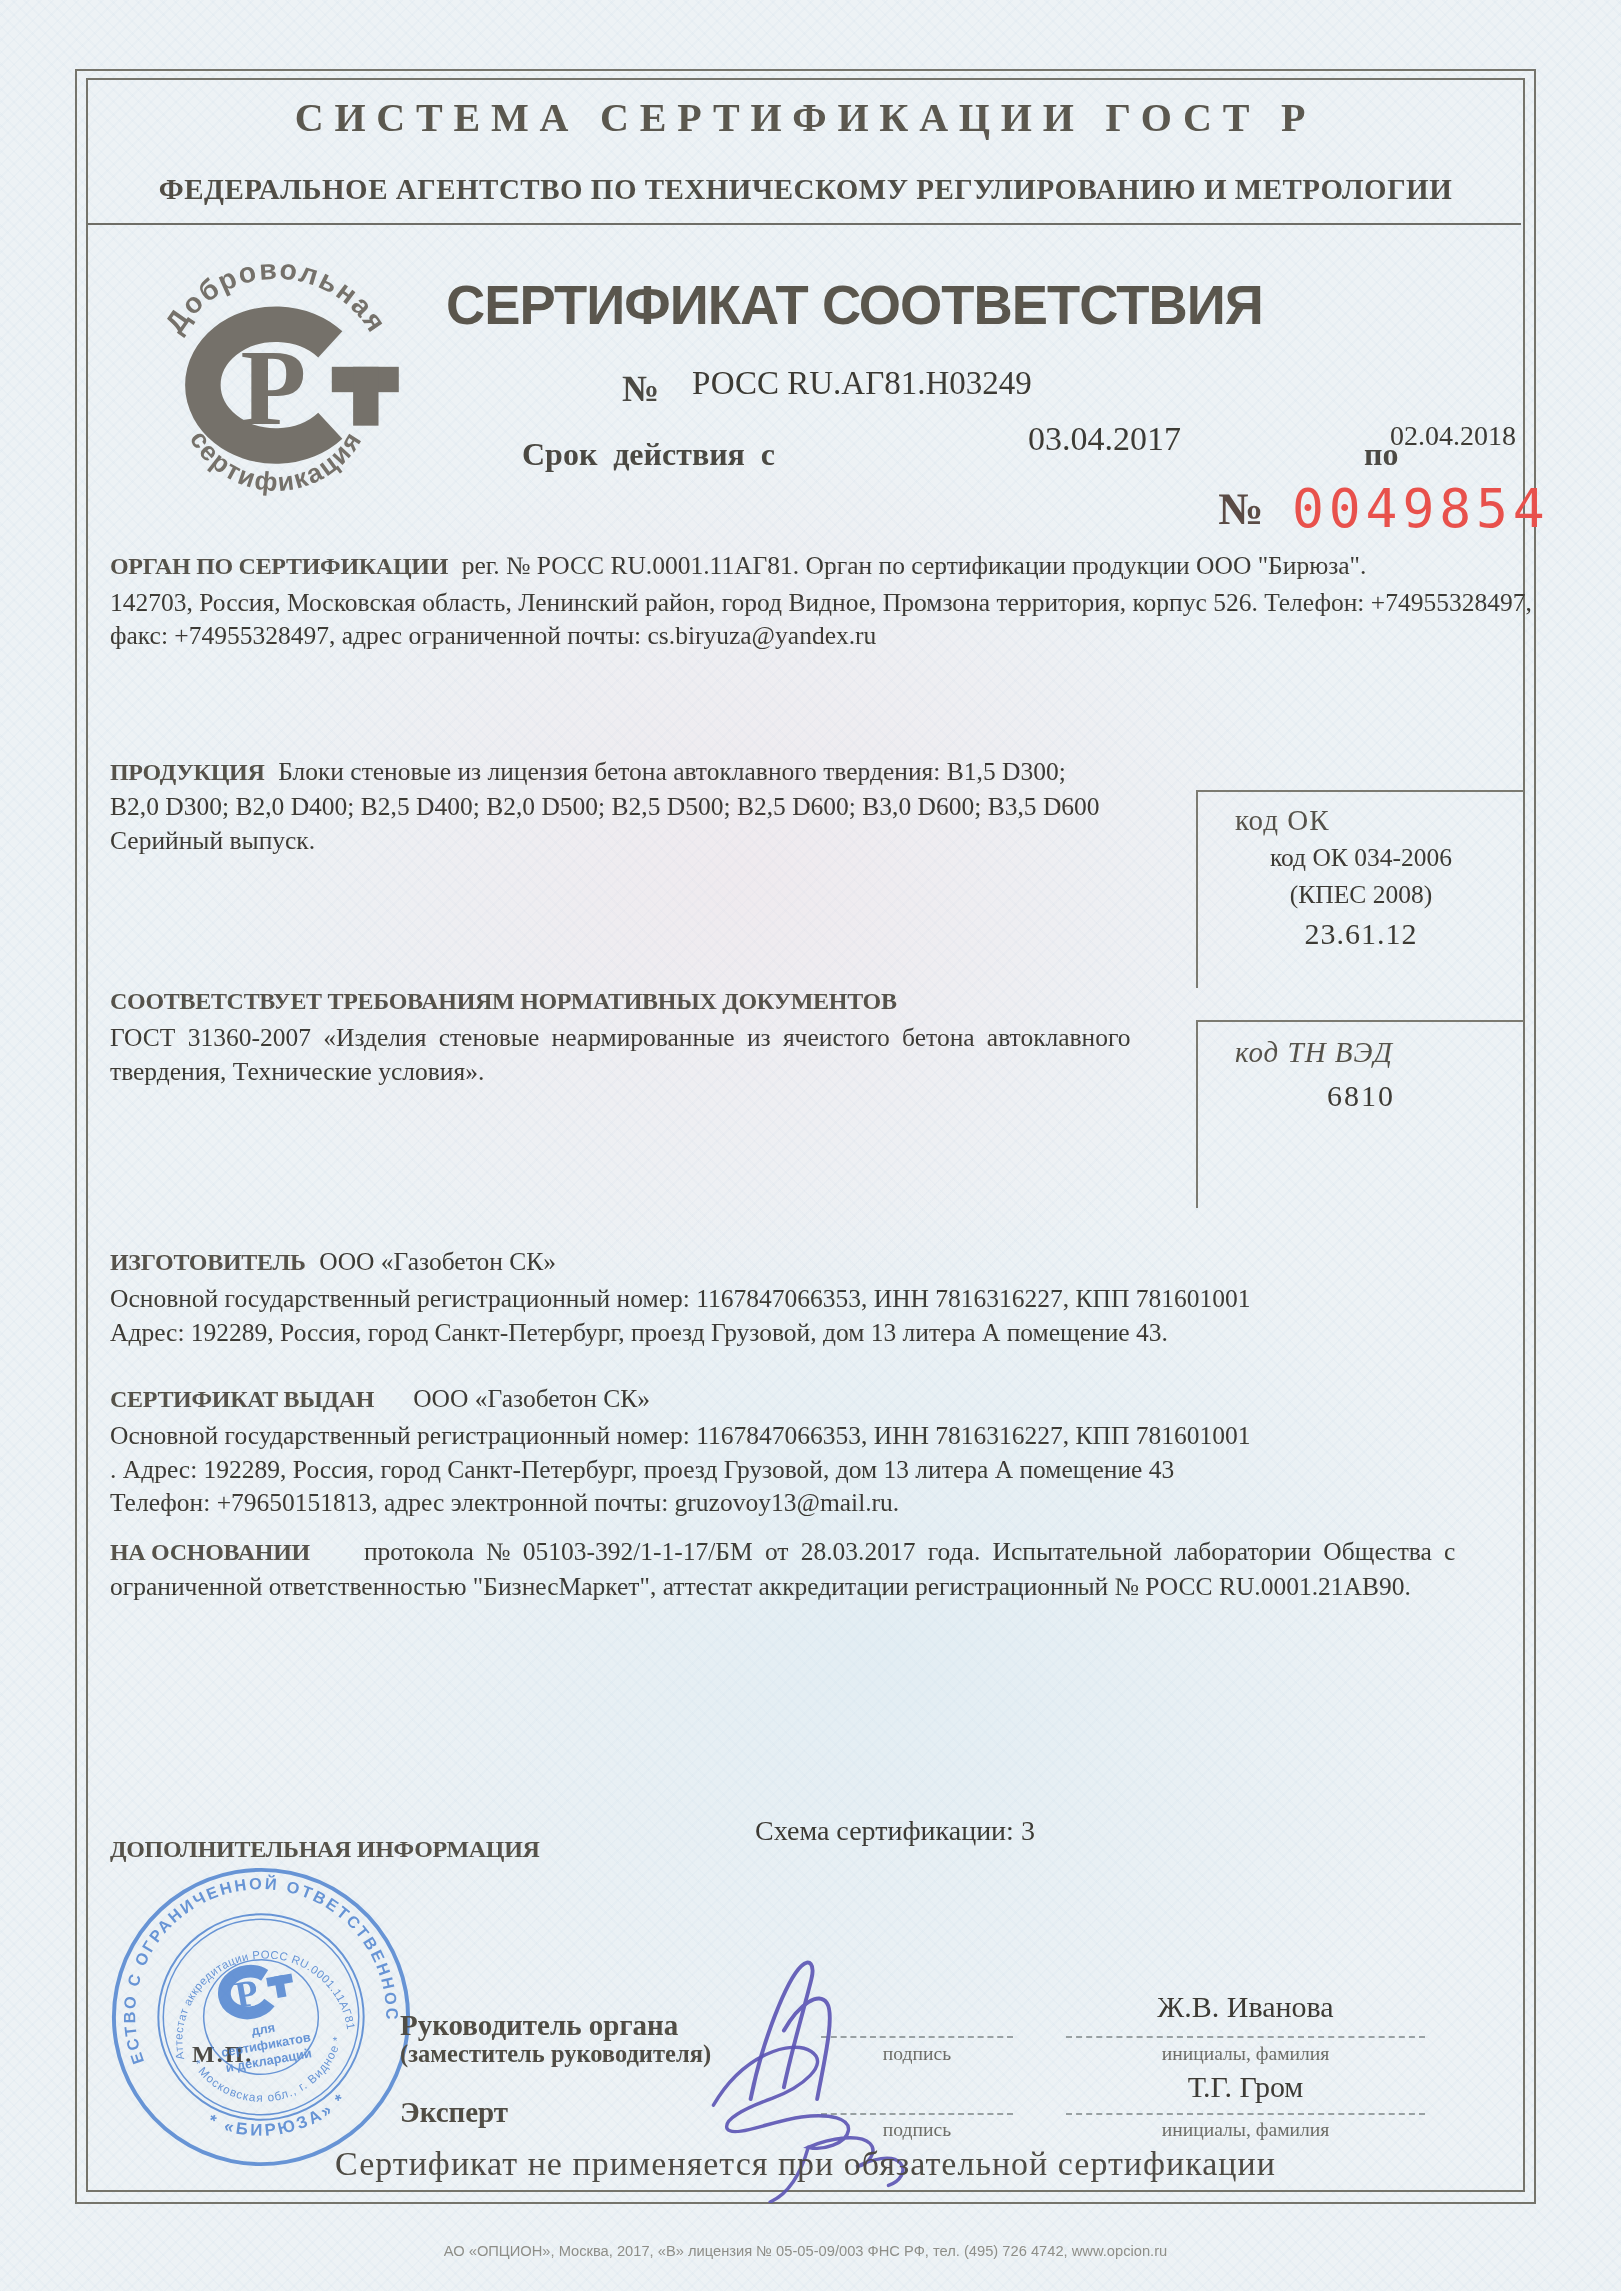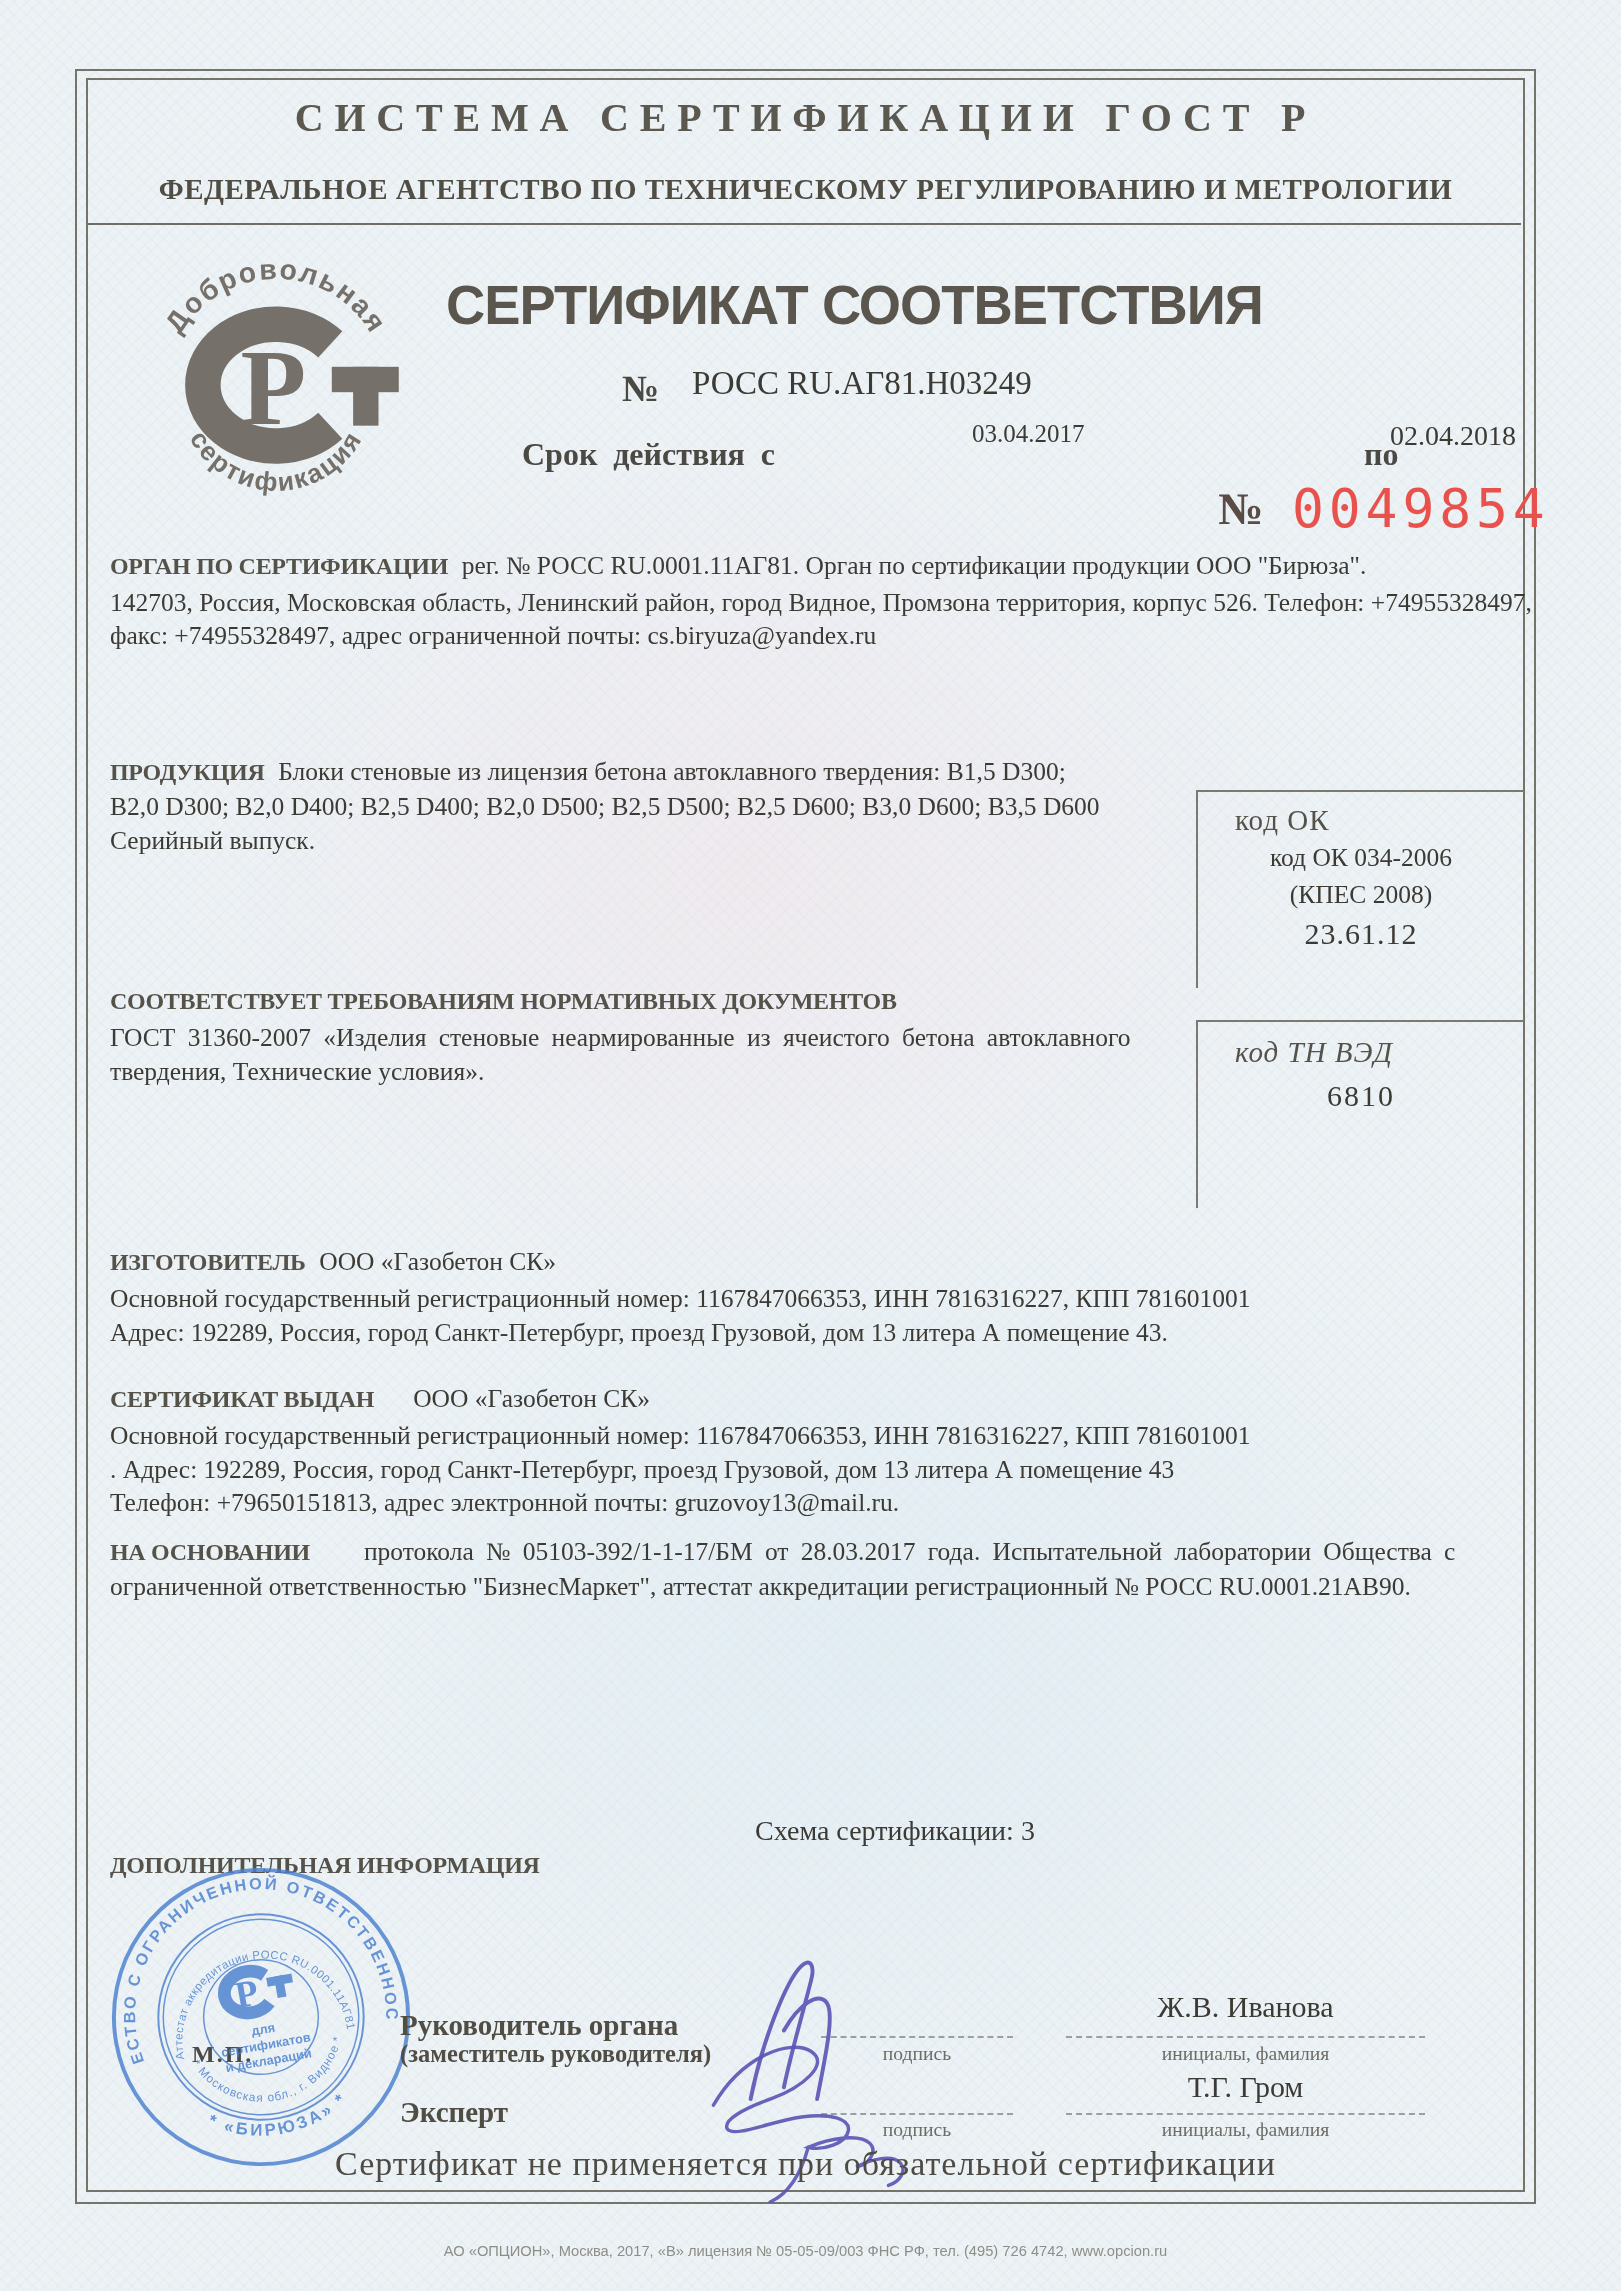--- a/index.html
+++ b/index.html
@@ -63,21 +63,21 @@
       <rect x="211" y="122" width="25" height="58"></rect>
     </g>
   </svg>
 
   <div class="line main-title" style="left:446px;top:272px;">СЕРТИФИКАТ СООТВЕТСТВИЯ</div>
 
   <div class="line" style="left:622px;top:367px;font-size:37px;font-weight:bold;color:#4b4943;">№</div>
   <div class="line" style="left:692px;top:365px;font-size:33px;">РОСС RU.АГ81.Н03249</div>
 
   <div class="line" style="left:522px;top:436px;font-size:32px;font-weight:bold;color:#4b4943;word-spacing:7.8px;">Срок действия с</div>
-  <div class="line" style="left:972px;top:420px;font-size:25px;">03.04.2017</div>
+  <div class="line" style="left:1028px;top:420px;font-size:34px;">03.04.2017</div>
   <div class="line" style="left:1364px;top:436px;font-size:32px;font-weight:bold;color:#4b4943;">по</div>
   <div class="line" style="left:1390px;top:420px;font-size:28px;">02.04.2018</div>
 
   <div class="line" style="left:1218px;top:483px;font-size:45px;font-weight:bold;color:#5a4b45;">№</div>
   <div class="line serial" style="left:1292px;top:478px;">0049854</div>
 
   <div class="line" style="left:110px;top:551px;">
     <span class="sec-h">ОРГАН ПО СЕРТИФИКАЦИИ</span><span class="sec-t">рег. № РОСС RU.0001.11АГ81. Орган по сертификации продукции ООО "Бирюза".</span>
   </div>
   <div class="line" style="left:110px;top:588px;">142703, Россия, Московская область, Ленинский район, город Видное, Промзона территория, корпус 526. Телефон: +74955328497,</div>
@@ -116,21 +116,21 @@
   </div>
   <div class="line" style="left:110px;top:1421px;">Основной государственный регистрационный номер: 1167847066353, ИНН 7816316227, КПП 781601001</div>
   <div class="line" style="left:110px;top:1455px;">. Адрес: 192289, Россия, город Санкт-Петербург, проезд Грузовой, дом 13 литера А помещение 43</div>
   <div class="line" style="left:110px;top:1488px;">Телефон: +79650151813, адрес электронной почты: gruzovoy13@mail.ru.</div>
 
   <div class="line" style="left:110px;top:1537px;">
     <span class="sec-h">НА ОСНОВАНИИ</span><span class="sec-t" style="margin-left:54px;word-spacing:5.9px;">протокола № 05103-392/1-1-17/БМ от 28.03.2017 года. Испытательной лаборатории Общества с</span>
   </div>
   <div class="line" style="left:110px;top:1572px;">ограниченной ответственностью "БизнесМаркет", аттестат аккредитации регистрационный № РОСС RU.0001.21АВ90.</div>
 
-  <div class="line sec-h" style="left:110px;top:1836px;margin-top:16px;">ДОПОЛНИТЕЛЬНАЯ ИНФОРМАЦИЯ</div>
+  <div class="line sec-h" style="left:110px;top:1836px;">ДОПОЛНИТЕЛЬНАЯ ИНФОРМАЦИЯ</div>
   <div class="line" style="left:755px;top:1815px;font-size:28px;">Схема сертификации: 3</div>
 
   <div class="line" style="left:192px;top:2041px;font-size:24px;font-weight:bold;color:#4c4a45;letter-spacing:2px;">М.П.</div>
 
   <svg class="abs stamp" style="left:108px;top:1864px;opacity:.82;" width="306" height="306" viewBox="0 0 310 310">
     <defs>
       <path id="st-ot" d="M 31 180 A 127 127 0 1 1 279 180"></path>
       <path id="st-ob" d="M 30 178 A 129 129 0 0 0 280 178"></path>
       <path id="st-it" d="M 71 180 A 81 81 0 1 1 239 180"></path>
       <path id="st-ib" d="M 74 176 A 83 83 0 0 0 236 176"></path>

